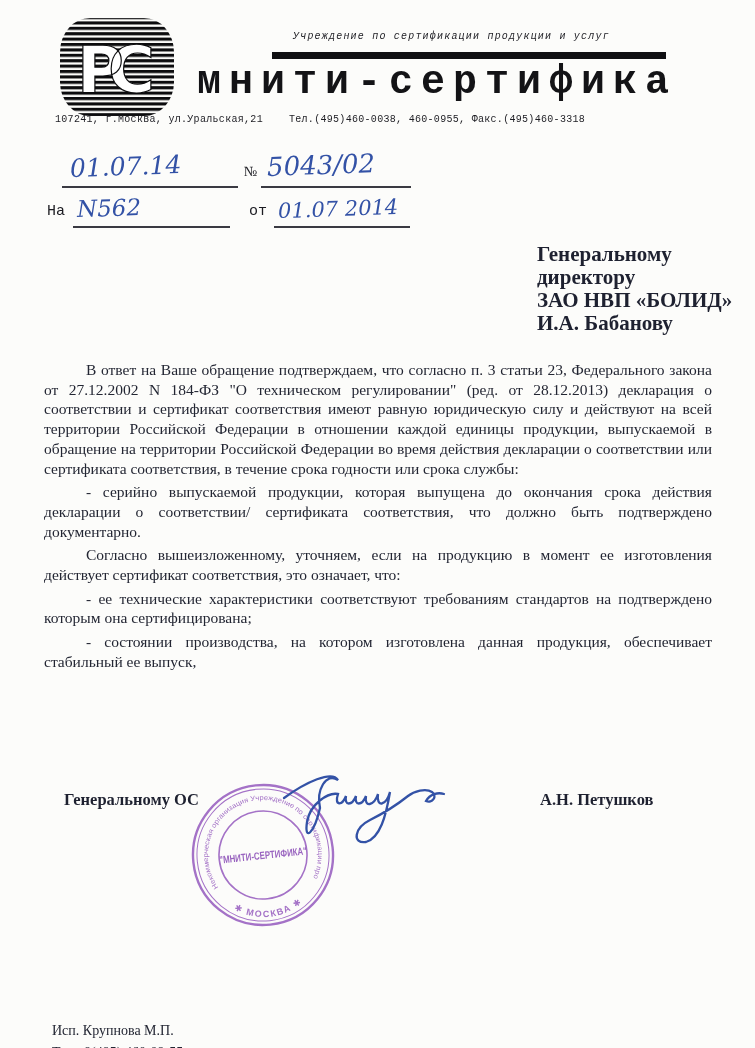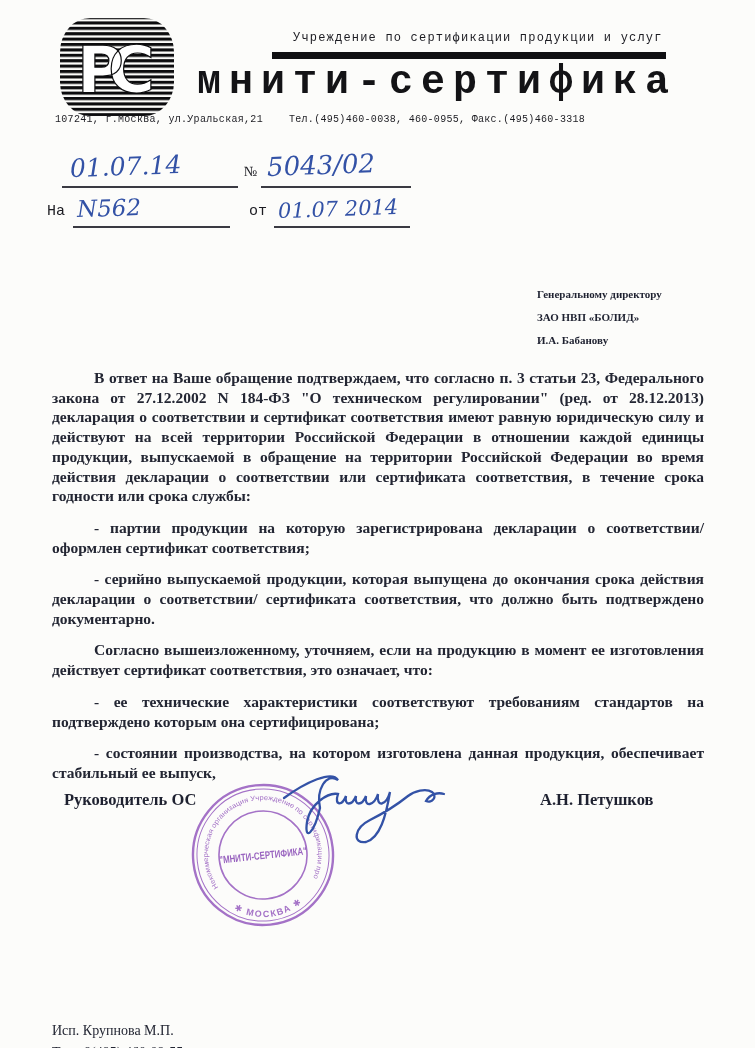--- a/index.html
+++ b/index.html
@@ -7,21 +7,21 @@
   .page{
     position:relative;width:755px;height:1048px;margin:0 auto;
     background:#fcfcfa;overflow:hidden;border-right:2px solid #cfcfc9;
     color:#232633;
   }
   
   .logo{position:absolute;left:58px;top:16px;width:118px;height:102px;}
   .dept-line{
     position:absolute;left:293px;top:31px;width:380px;
     font-family:"Liberation Mono","DejaVu Sans Mono",monospace;
-    font-size:12px;letter-spacing:1.2px;color:#1c1c22;
+    font-style:italic;font-size:10px;letter-spacing:1.2px;color:#1c1c22;
     white-space:nowrap;
   }
   .header-bar{position:absolute;left:272px;top:52px;width:394px;height:7px;background:#101012;}
   .org-title{
     position:absolute;left:197px;top:60px;
     font-family:"Liberation Mono","DejaVu Sans Mono",monospace;
     font-size:40px;font-weight:700;letter-spacing:8px;color:#131316;
     white-space:nowrap;
   }
   .addr-line{
@@ -44,28 +44,28 @@
   .f-num .hw{position:absolute;left:6px;top:2px;font-size:26px;}
   .na-label{position:absolute;left:47px;top:203px;font-size:15px;font-family:"Liberation Mono","DejaVu Sans Mono",monospace;color:#1c1c22;}
   .f-innum{left:73px;top:195px;width:157px;height:31px;}
   .f-innum .hw{position:absolute;left:4px;top:0;font-size:23px;}
   .ot-label{position:absolute;left:249px;top:203px;font-size:15px;font-family:"Liberation Mono","DejaVu Sans Mono",monospace;color:#1c1c22;}
   .f-indate{left:274px;top:195px;width:136px;height:31px;}
   .f-indate .hw{position:absolute;left:4px;top:2px;font-size:21px;}
   
   .addressee{
     position:absolute;left:537px;top:243px;width:200px;
-    font-weight:bold;font-size:11px;line-height:23px;color:#1e2130;margin-top:40px;
+    font-weight:bold;font-size:21px;line-height:23px;color:#1e2130;
   }
   
   .body-text{
     position:absolute;left:40px;top:356px;width:676px;
     font-size:15.5px;line-height:19.7px;text-align:justify;color:#232633;
   }
-  .body-text p{margin:12px;text-indent:42px;font-weight:bold;}
+  .body-text p{margin:4px;text-indent:42px;}
   
   .position-label{position:absolute;left:64px;top:790px;font-weight:bold;font-size:16.5px;color:#1e2130;}
   .signer-name{position:absolute;left:540px;top:790px;font-weight:bold;font-size:16.5px;color:#1e2130;}
   .signature-svg{position:absolute;left:280px;top:756px;width:178px;height:88px;}
   
   .stamp{position:absolute;left:178px;top:770px;width:170px;height:170px;
     transform:rotate(-6deg);opacity:.88;mix-blend-mode:multiply;}
   
   .footer{position:absolute;left:52px;top:1020px;font-size:14px;line-height:22px;color:#232633;}
 </style>
@@ -110,28 +110,27 @@
   </div>
 
   <div class="addressee">
     <div>Генеральному директору</div>
     <div>ЗАО НВП «БОЛИД»</div>
     <div>И.А. Бабанову</div>
   </div>
 
   <div class="body-text">
     <p>В ответ на Ваше обращение подтверждаем, что согласно п. 3 статьи 23, Федерального закона от 27.12.2002 N 184-ФЗ "О техническом регулировании" (ред. от 28.12.2013) декларация о соответствии и сертификат соответствия имеют равную юридическую силу и действуют на всей территории Российской Федерации в отношении каждой единицы продукции, выпускаемой в обращение на территории Российской Федерации во время действия декларации о соответствии или сертификата соответствия, в течение срока годности или срока службы:</p>
-    <p>- партии продукции на которую зарегистрирована декларации о соответствии/оформлен сертификат соответствия;</p>
     <p>- серийно выпускаемой продукции, которая выпущена до окончания срока действия декларации о соответствии/ сертификата соответствия, что должно быть подтверждено документарно.</p>
     <p>Согласно вышеизложенному, уточняем, если на продукцию в момент ее изготовления действует сертификат соответствия, это означает, что:</p>
     <p>- ее технические характеристики соответствуют требованиям стандартов на подтверждено которым она сертифицирована;</p>
     <p>- состоянии производства, на котором изготовлена данная продукция, обеспечивает стабильный ее выпуск,</p>
   </div>
 
-  <div class="position-label">Руководитель ОС</div>
+  <div class="position-label">Генеральному ОС</div>
   <div class="signer-name">А.Н. Петушков</div>
 
   <svg class="stamp" viewBox="0 0 170 170" aria-hidden="true">
     <defs>
       <path id="arcTop" d="M 37.4 112.5 A 55 55 0 1 1 132.6 112.5"></path>
       <path id="arcBottom" d="M 26 98 A 60 60 0 0 0 144 98"></path>
     </defs>
     <circle cx="85" cy="85" r="70" fill="none" stroke="#9a60c4" stroke-width="2.4"></circle>
     <circle cx="85" cy="85" r="66" fill="none" stroke="#9a60c4" stroke-width="1"></circle>
     <circle cx="85" cy="85" r="44" fill="none" stroke="#9a60c4" stroke-width="1.6"></circle>

